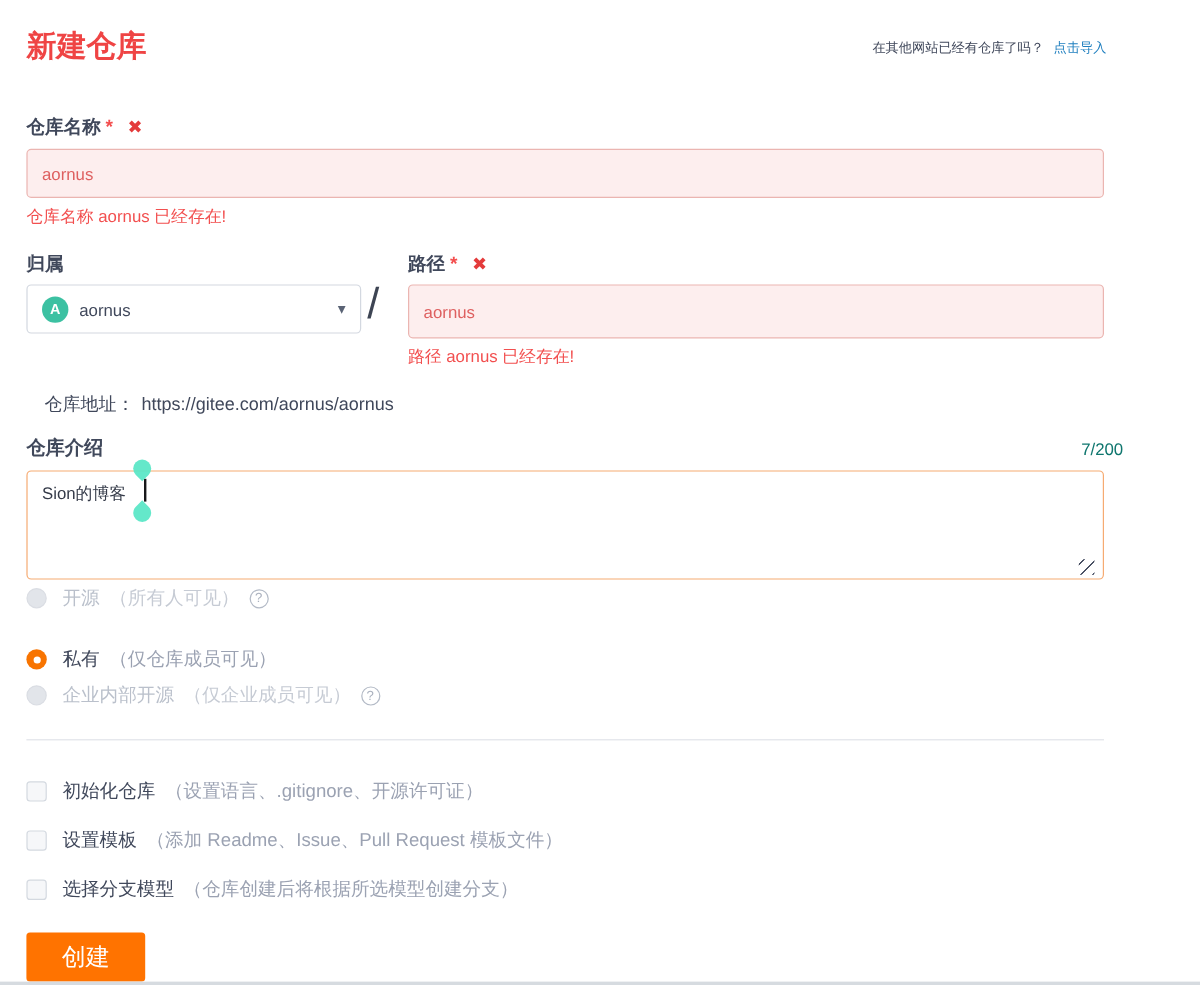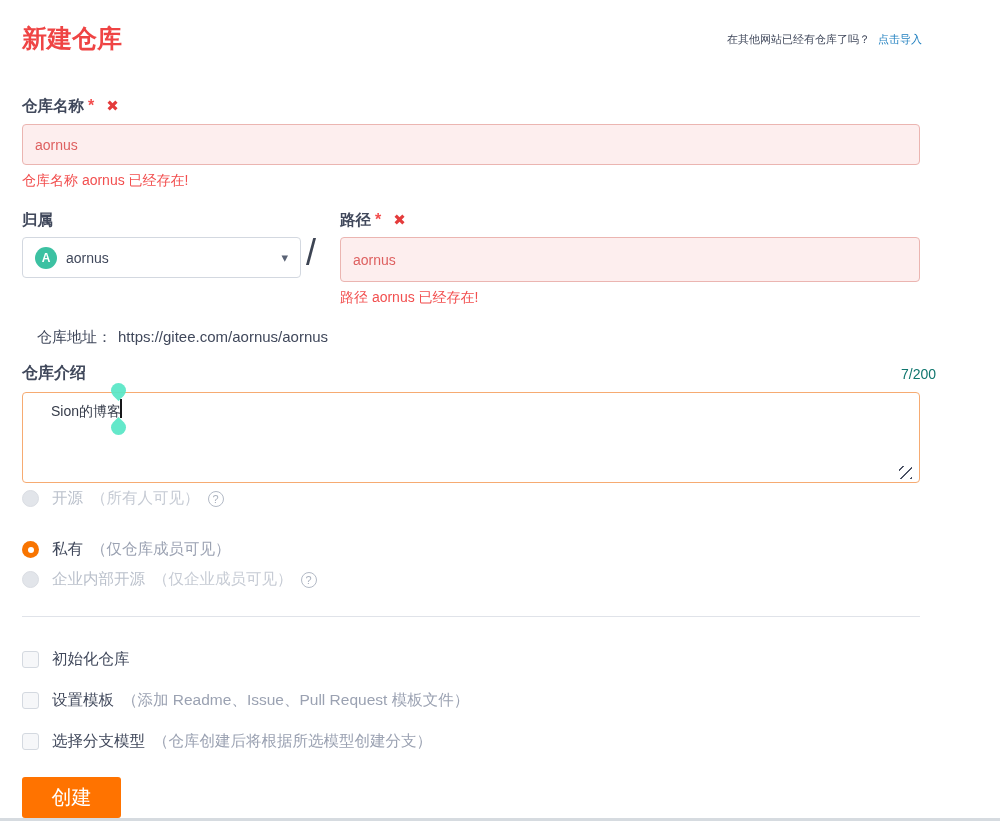--- a/index.html
+++ b/index.html
@@ -58,21 +58,21 @@
   
   .url-row { left: 22px; top: 328px; font-size: 15px; color: #40485b; margin-left: 15px; }
   .url-value { margin-left: 6px; }
 
   
   .desc-label { left: 22px; top: 363px; font-size: 16px; }
   .desc-counter { top: 366px; right: 64px; font-size: 14px; color: #0f766e; }
   .desc-textarea {
     left: 22px; top: 392px; width: 898px; height: 91px;
     border: 1px solid #f6ab72; border-radius: 4px;
-    padding: 10px 28px; font-size: 14px; color: #353b49;
+    padding: 10px 12px; font-size: 14px; color: #353b49;
     font-family: inherit; resize: none; outline: none; background: #fff;
   }
   .text-cursor { left: 120px; top: 399px; width: 2px; height: 19px; background: #18181a; }
   .sel-handle { width: 15px; height: 15px; background: #57e6c5; opacity: .92; }
   .sel-handle-top { left: 111px; top: 383px; border-radius: 50% 50% 50% 0; transform: rotate(-45deg); }
   .sel-handle-bottom { left: 111px; top: 420px; border-radius: 50% 0 50% 50%; transform: rotate(-45deg); }
   .resize-grip {
     left: 899px; top: 466px; width: 13px; height: 13px; cursor: nwse-resize;
     background: repeating-linear-gradient(135deg, transparent 0 2.5px, #4a5164 2.5px 4px, transparent 4px 7px);
   }
@@ -179,20 +179,21 @@
     <span class="radio-label">企业内部开源</span>
     <span class="opt-hint">（仅企业成员可见）</span>
     <span class="help-icon">?</span>
   </div>
 
   <div class="abs divider"></div>
 
   <div class="abs cb-row cb-row1">
     <span class="checkbox"></span>
     <span class="cb-label">初始化仓库</span>
+    <span class="opt-hint">（设置语言、.gitignore、开源许可证）</span>
   </div>
   <div class="abs cb-row cb-row2">
     <span class="checkbox"></span>
     <span class="cb-label">设置模板</span>
     <span class="opt-hint">（添加 Readme、Issue、Pull Request 模板文件）</span>
   </div>
   <div class="abs cb-row cb-row3">
     <span class="checkbox"></span>
     <span class="cb-label">选择分支模型</span>
     <span class="opt-hint">（仓库创建后将根据所选模型创建分支）</span>

